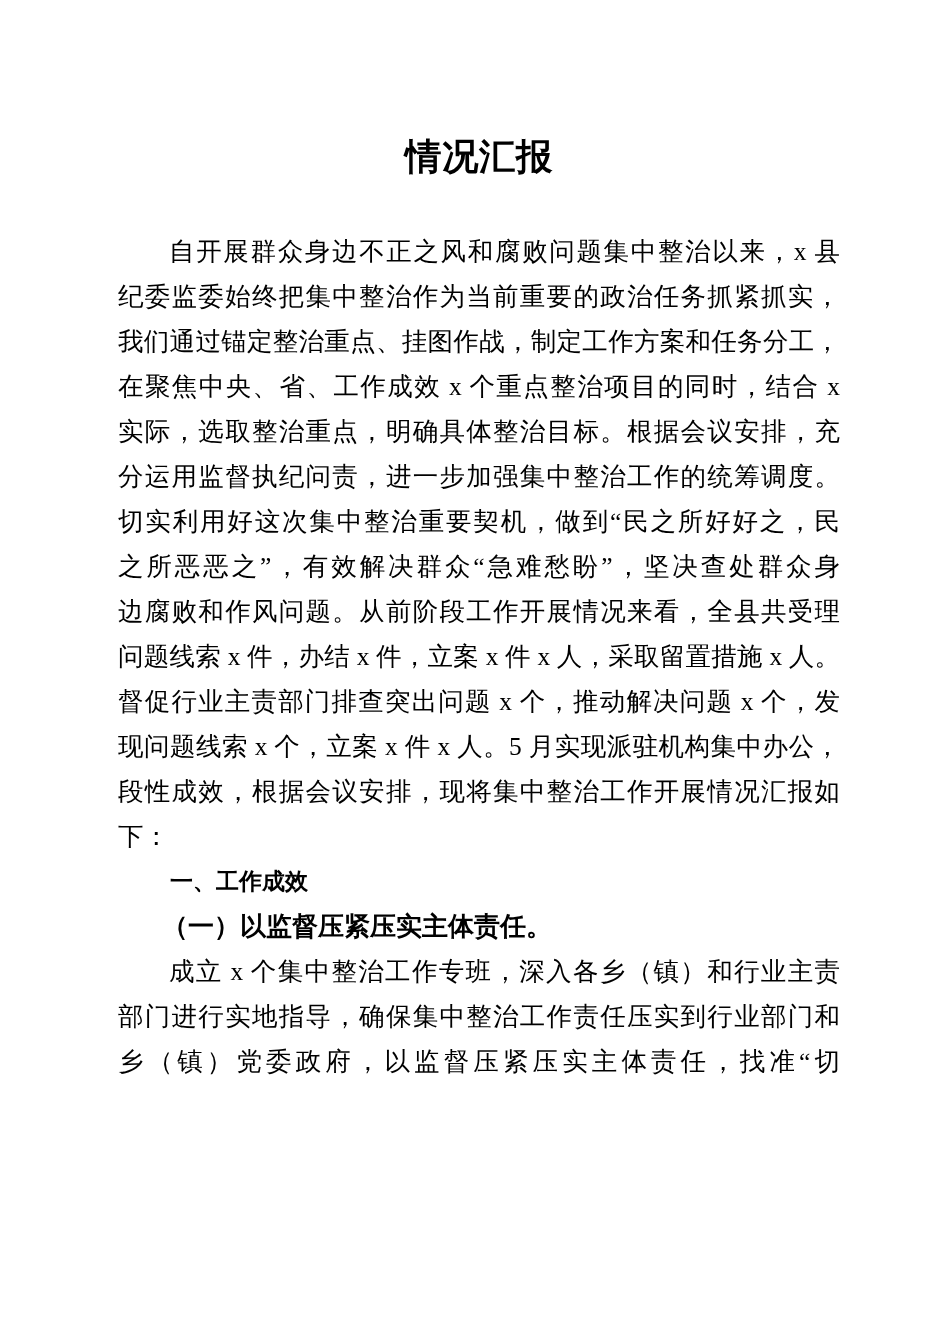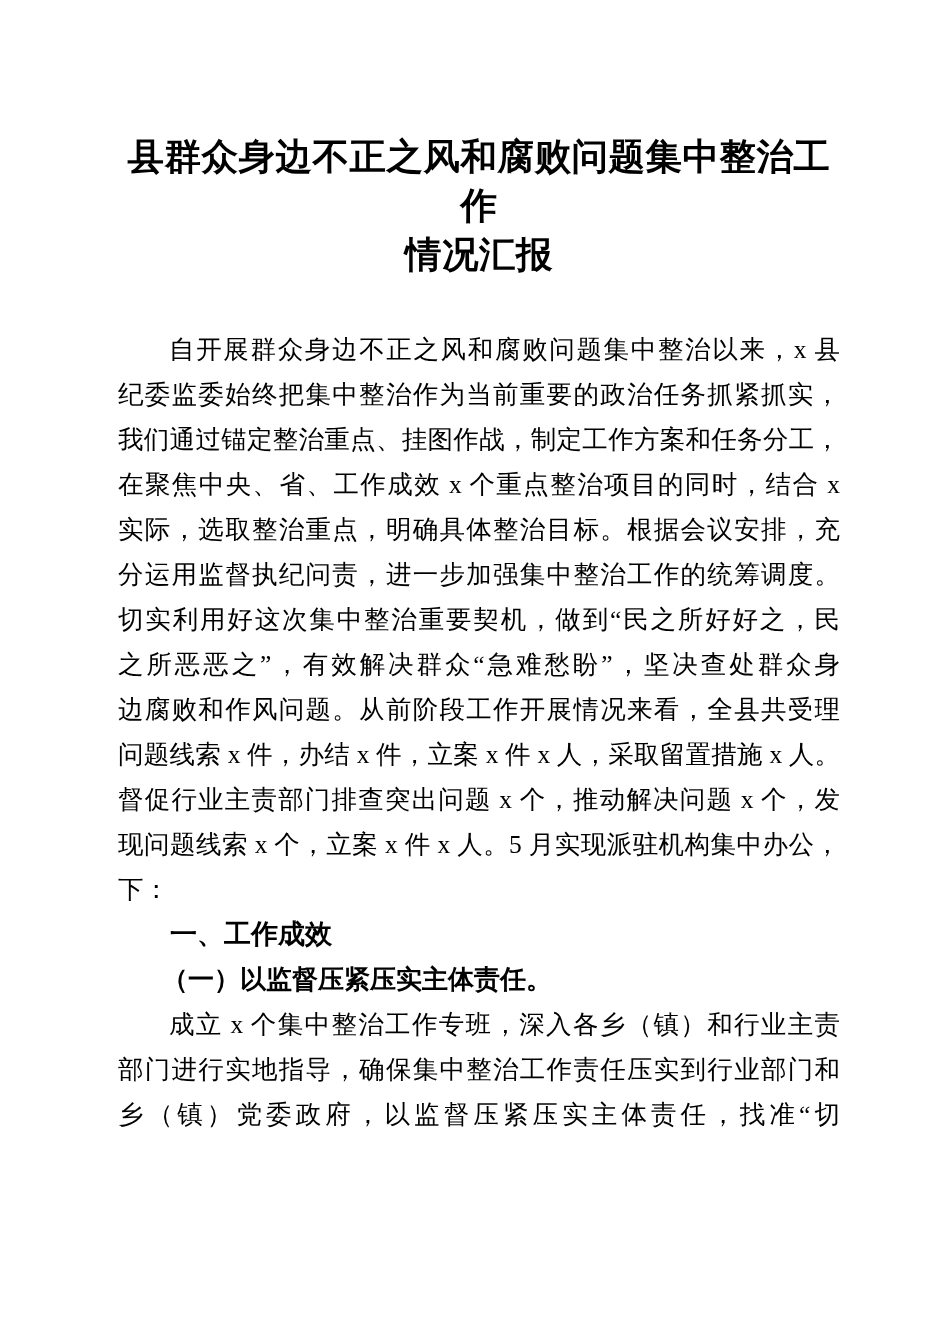--- a/index.html
+++ b/index.html
@@ -35,57 +35,57 @@
     height: 45px;
     text-align: justify;
     text-align-last: justify;
     overflow: hidden;
   }
   .line.indent { text-indent: 51px; }
   .line.end { text-align-last: left; }
   .heading1 {
     font-family: Liberation Serif, serif;
     font-weight: 700;
-    font-size: 27px;
+    font-size: 23px;
     text-align: right;
     text-align-last: left;
     text-indent: 52px;
   }
   .heading2 {
     font-family: "Liberation Serif", "DejaVu Serif", serif;
     font-weight: 700;
     font-size: 26px;
     text-align: center;
     text-align-last: left;
     text-indent: 44px;
   }
 </style>
 </head>
 <body>
 
 <div class="page">
   <h1 class="doc-title">
-    <span class="title-line">县群众身边不正之风和腐败问题集中整治工作</span>
     <span class="title-line">情况汇报</span>
   </h1>
 
   <div class="doc-body">
     <div class="para">
         <div class="line indent">自开展群众身边不正之风和腐败问题集中整治以来，x 县</div>
         <div class="line">纪委监委始终把集中整治作为当前重要的政治任务抓紧抓实，</div>
         <div class="line">我们通过锚定整治重点、挂图作战，制定工作方案和任务分工，</div>
         <div class="line">在聚焦中央、省、工作成效 x 个重点整治项目的同时，结合 x</div>
         <div class="line">实际，选取整治重点，明确具体整治目标。根据会议安排，充</div>
         <div class="line">分运用监督执纪问责，进一步加强集中整治工作的统筹调度。</div>
         <div class="line">切实利用好这次集中整治重要契机，做到“民之所好好之，民</div>
         <div class="line">之所恶恶之”，有效解决群众“急难愁盼”，坚决查处群众身</div>
         <div class="line">边腐败和作风问题。从前阶段工作开展情况来看，全县共受理</div>
         <div class="line">问题线索 x 件，办结 x 件，立案 x 件 x 人，采取留置措施 x 人。</div>
         <div class="line">督促行业主责部门排查突出问题 x 个，推动解决问题 x 个，发</div>
         <div class="line">现问题线索 x 个，立案 x 件 x 人。5 月实现派驻机构集中办公，</div>
+        <div class="line">段性成效，根据会议安排，现将集中整治工作开展情况汇报如</div>
         <div class="line end">下：</div>
       </div>
 
     <div class="line heading1">一、工作成效</div>
 
     <div class="line heading2">（一）以监督压紧压实主体责任。</div>
 
     <div class="para">
         <div class="line indent">成立 x 个集中整治工作专班，深入各乡（镇）和行业主责</div>
         <div class="line">部门进行实地指导，确保集中整治工作责任压实到行业部门和</div>

